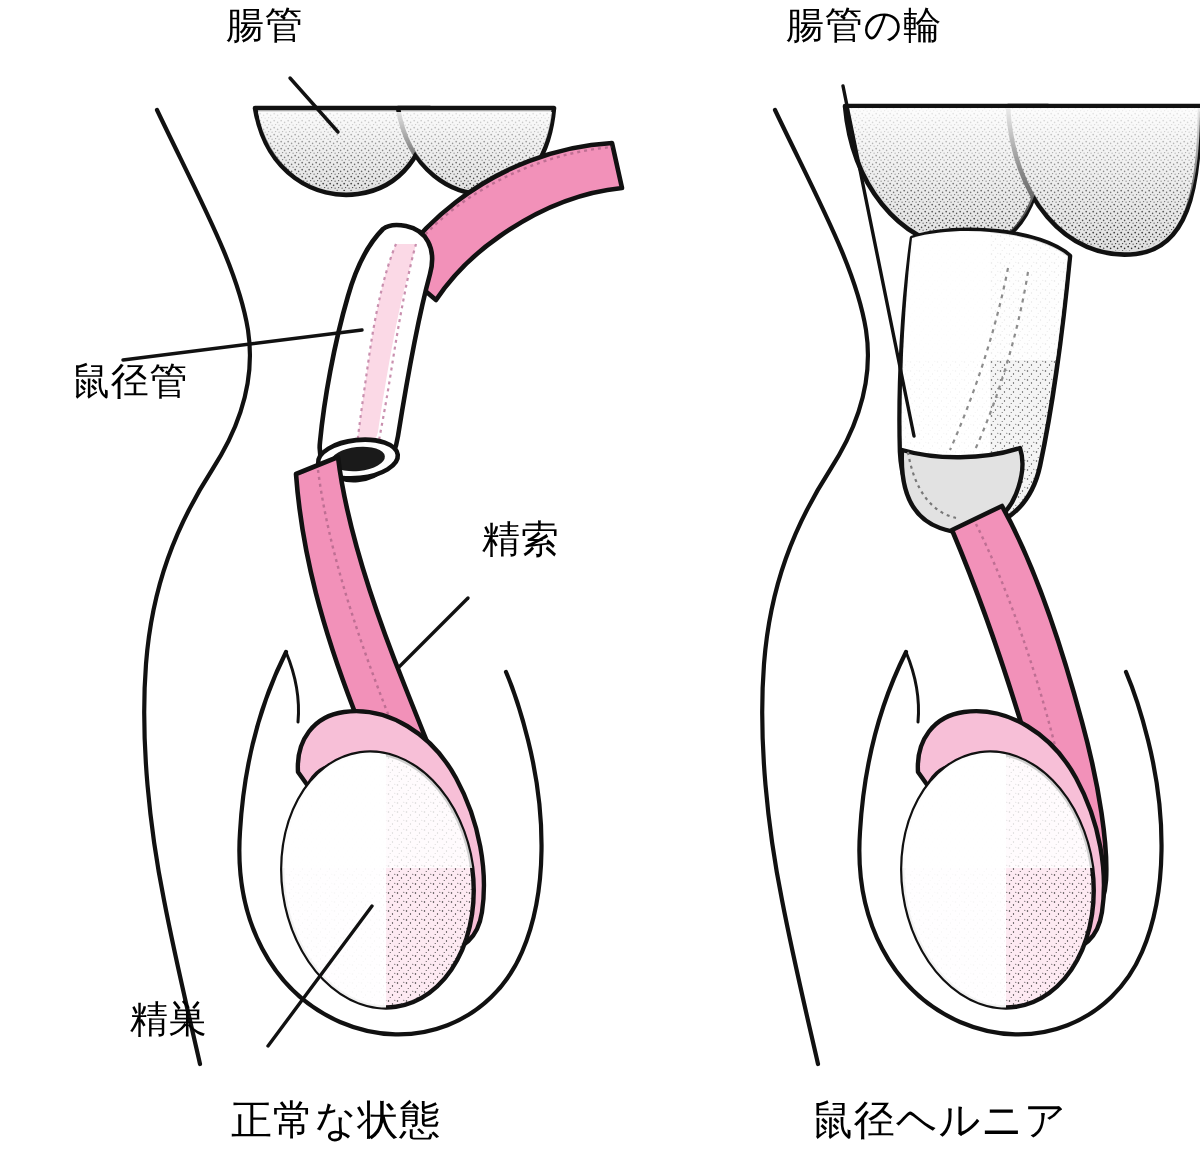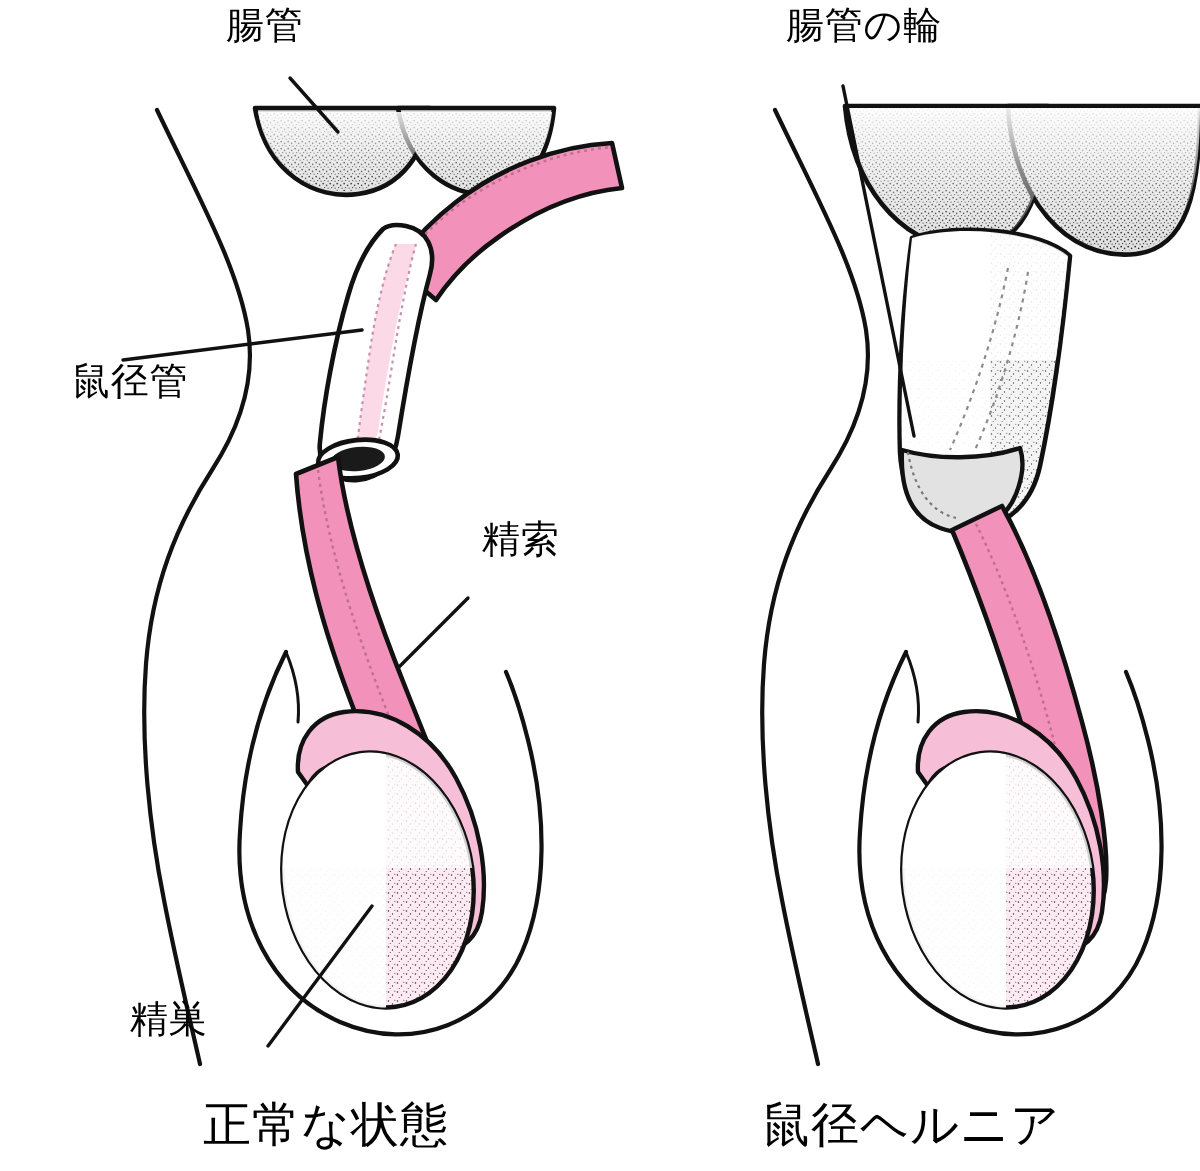--- a/index.html
+++ b/index.html
@@ -22,29 +22,29 @@
     height: 1171px;
   }
   .lbl {
     position: absolute;
     color: #000000;
     white-space: nowrap;
     font-weight: 500;
     letter-spacing: 0.02em;
   }
   .lbl-callout { font-size: 38px; line-height: 1; }
-  .lbl-caption { font-size: 48px; line-height: 1; }
+  .lbl-caption { font-size: 41px; line-height: 1; margin-left: 28px; }
 
   #lbl-intestine      { left: 226px;  top: 6px; }
   #lbl-intestine-loop { left: 786px;  top: 6px; }
   #lbl-inguinal-canal { left: 24px;    top: 362px; margin-left: 48px; }
   #lbl-spermatic-cord { left: 482px;  top: 520px; }
   #lbl-testis         { left: 130px;  top: 1000px; text-align: center; }
   #cap-normal         { left: 203px;  top: 1100px; }
-  #cap-hernia         { left: 762px;  top: 1100px; }
+  #cap-hernia         { left: 784px;  top: 1100px; }
 </style>
 </head>
 <body>
 
 <svg id="figure" viewBox="0 0 1200 1171" xmlns="http://www.w3.org/2000/svg">
   <defs>
 
     <pattern id="stipple" width="7" height="7" patternUnits="userSpaceOnUse">
       <rect width="7" height="7" fill="none"></rect>
       <circle cx="1.2" cy="1.6" r="0.95" fill="#1a1a1a"></circle>

